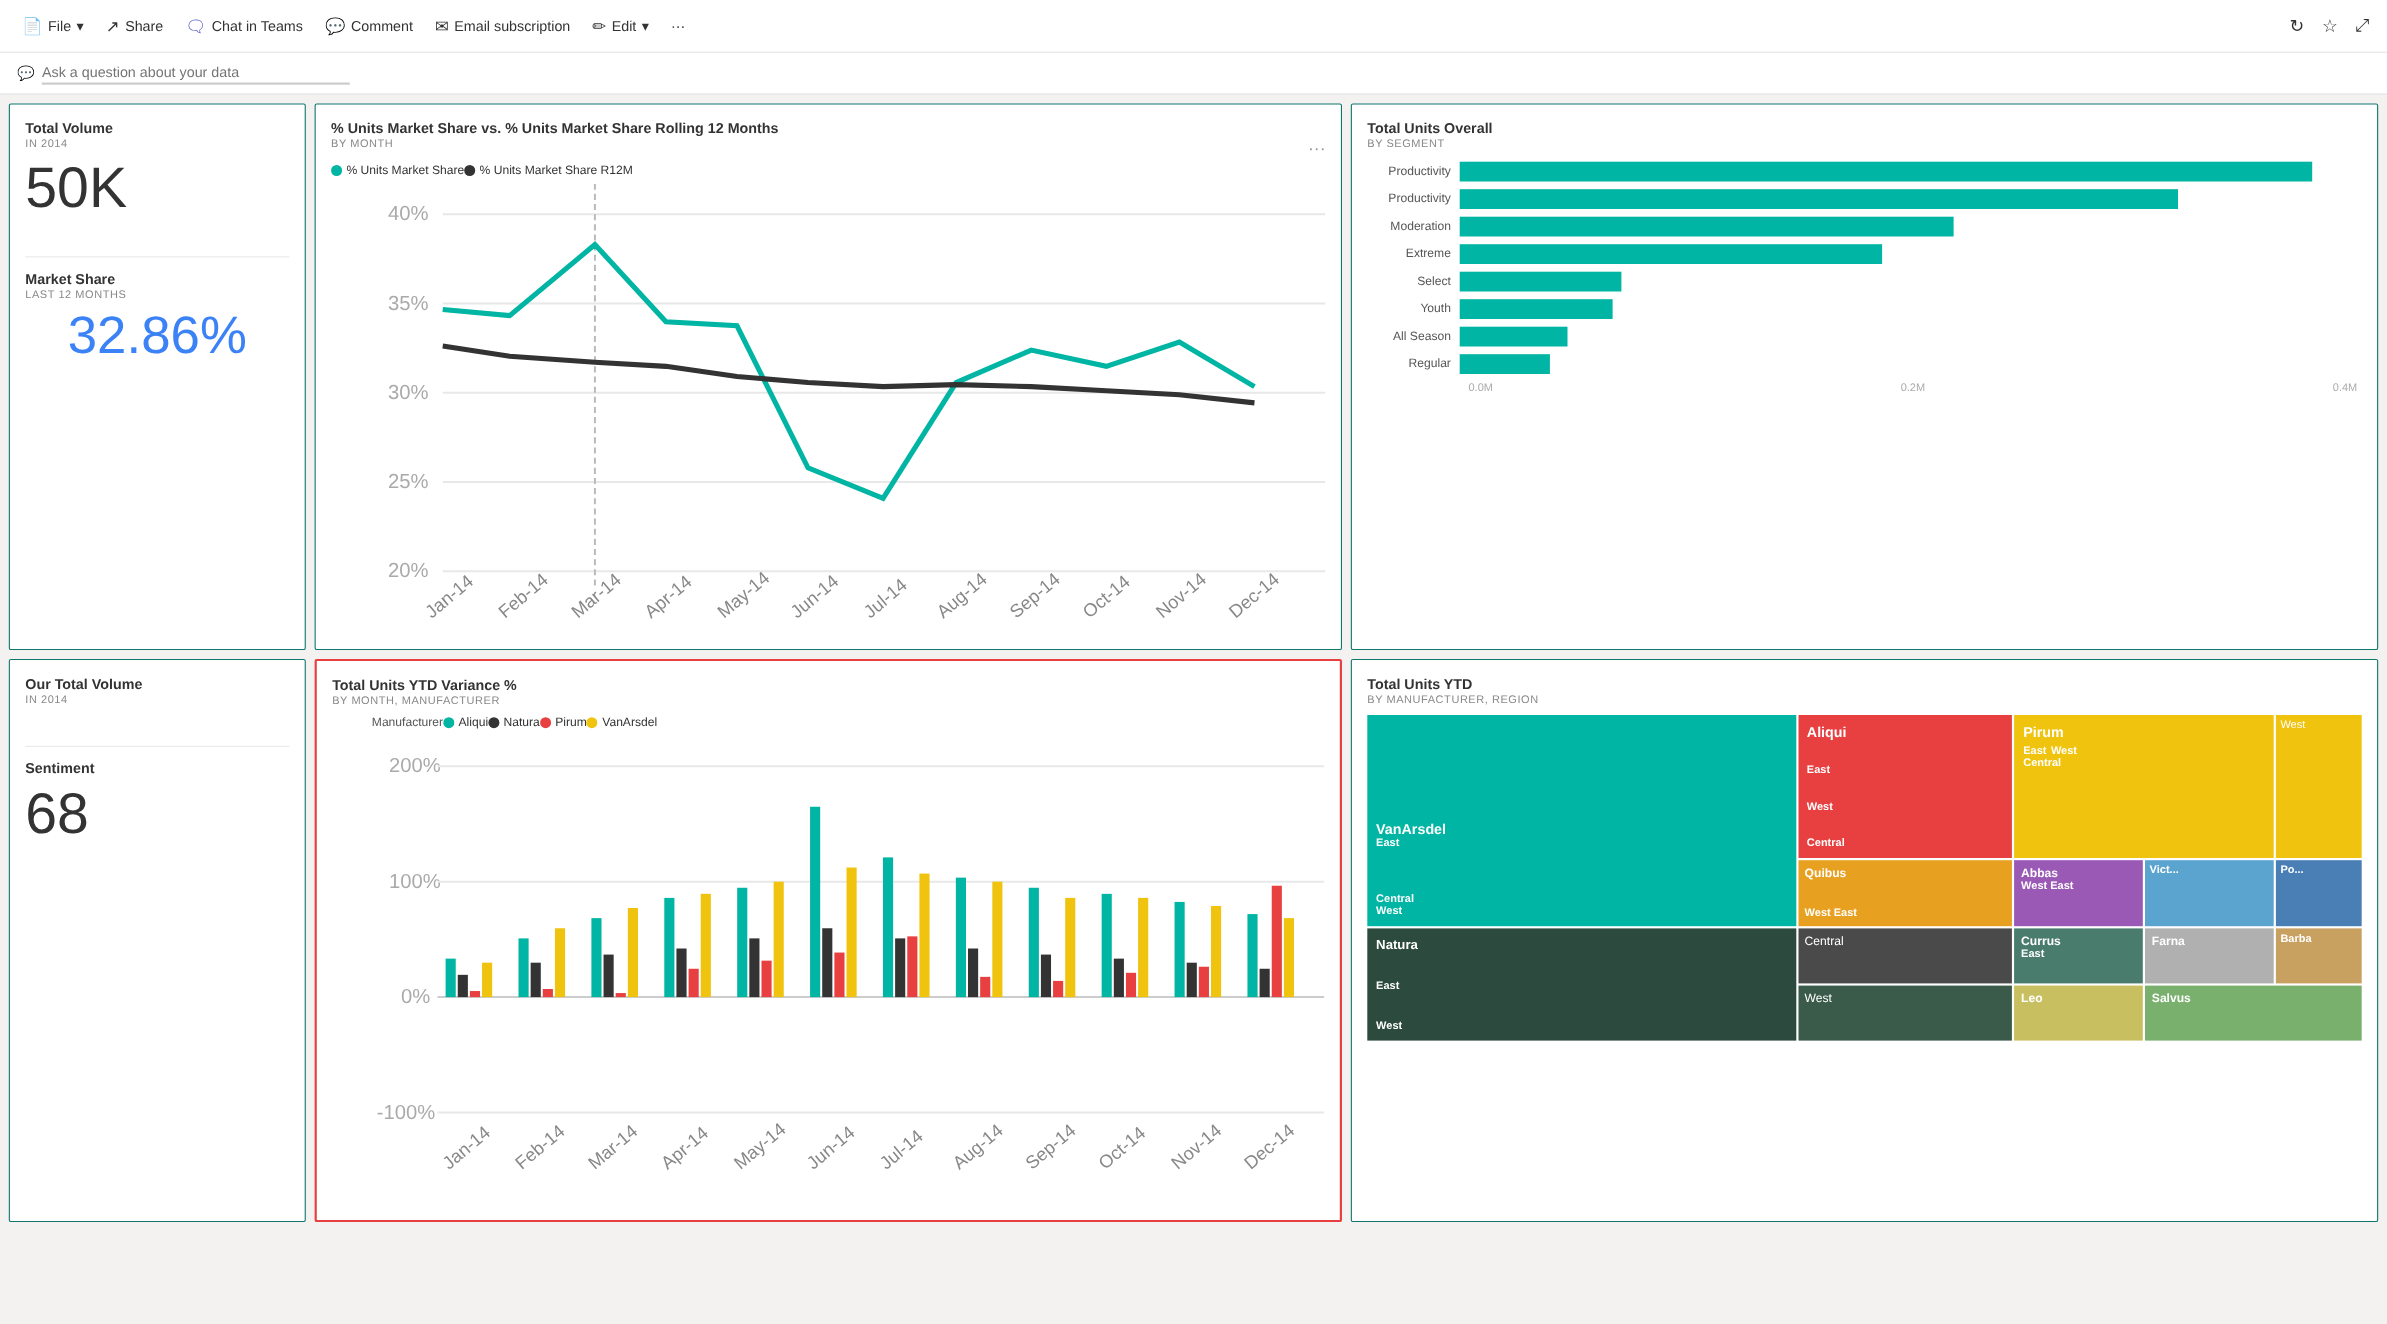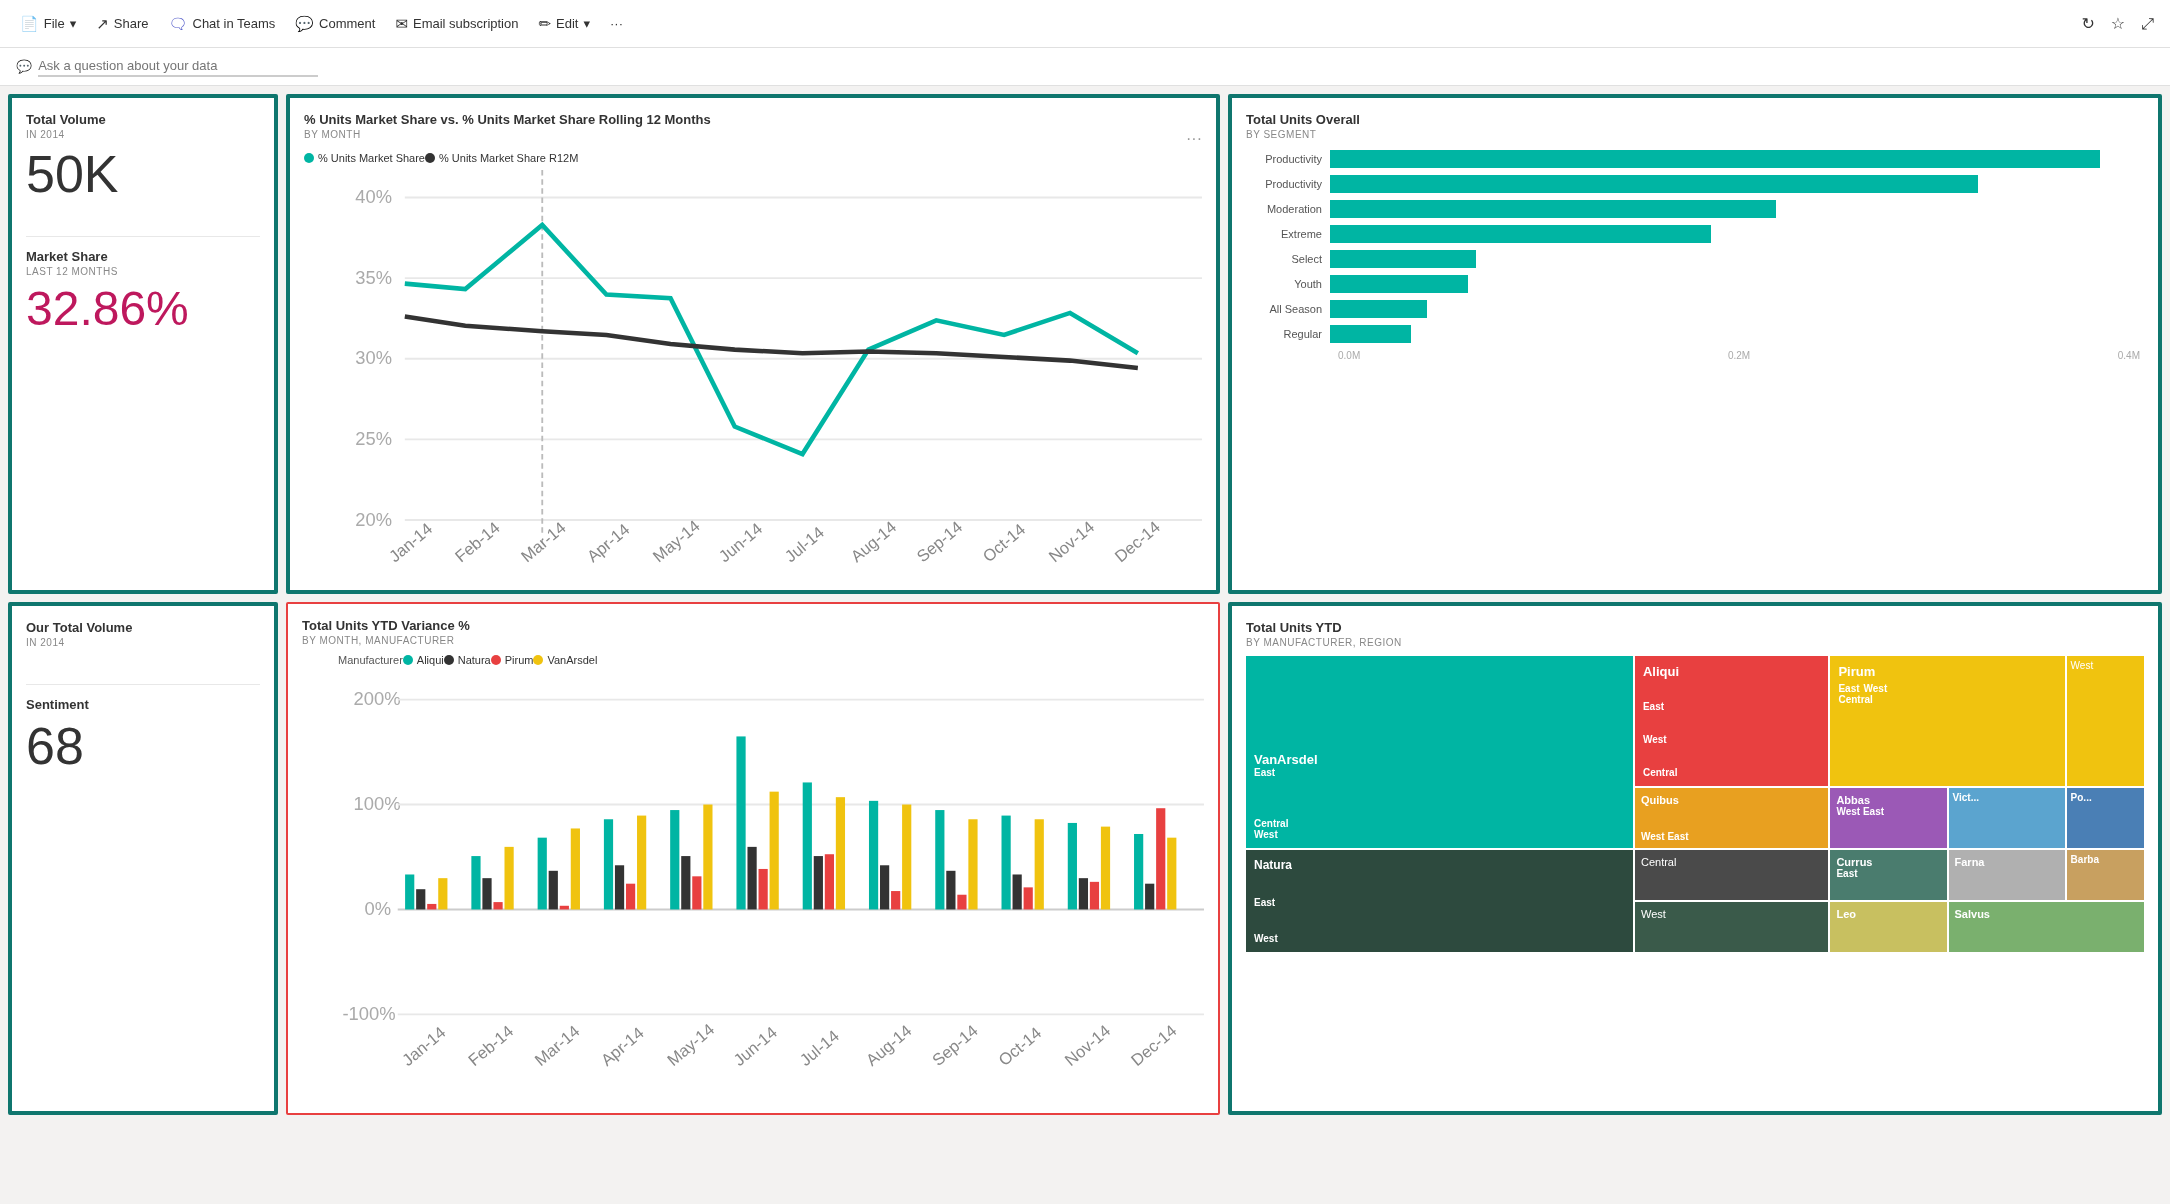--- a/index.html
+++ b/index.html
@@ -34,29 +34,29 @@
     
     .dashboard {
       display: grid;
       grid-template-columns: 270px 1fr 1fr;
       grid-template-rows: auto auto;
       gap: 8px; padding: 8px;
     }
 
     
     .card {
-      background: #fff; border: 4px solid #0f766e;
+      background: #fff; border: 1px solid #0f766e;
       border-radius: 2px; padding: 14px;
     }
 
     .card-title { font-size: 13px; font-weight: 600; color: #333; margin-bottom: 2px; }
     .card-subtitle { font-size: 10px; color: #888; letter-spacing: 0.5px; text-transform: uppercase; margin-bottom: 8px; }
 
     .big-number { font-size: 52px; font-weight: 200; color: #333; line-height: 1; margin: 8px 0; }
-    .pct-number { font-size: 48px; font-weight: 200; color: #be185d; line-height: 1; margin: 8px 0; }
+    .pct-number { font-size: 48px; font-weight: 200; color: #3b82f6; line-height: 1; margin: 8px 0; text-align: center; }
 
     .metric-section { margin-bottom: 16px; }
     .metric-divider { border: none; border-top: 1px solid #e8e8e8; margin: 12px 0; }
 
     
     .kpi-card {
       grid-column: 1; grid-row: 1;
       display: flex; flex-direction: column; justify-content: flex-start;
     }
     .kpi-card-bottom {

